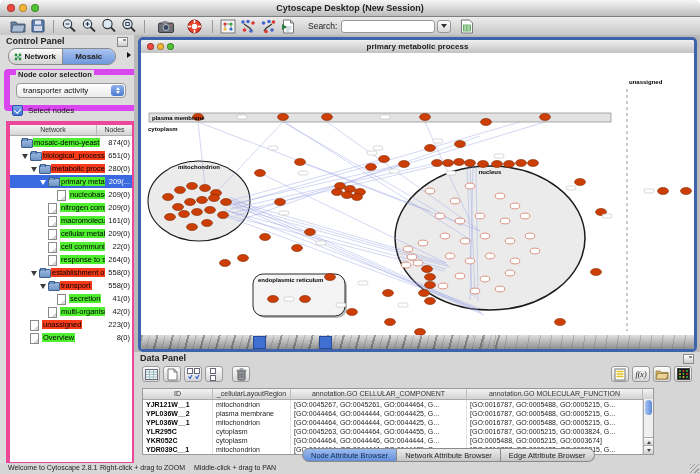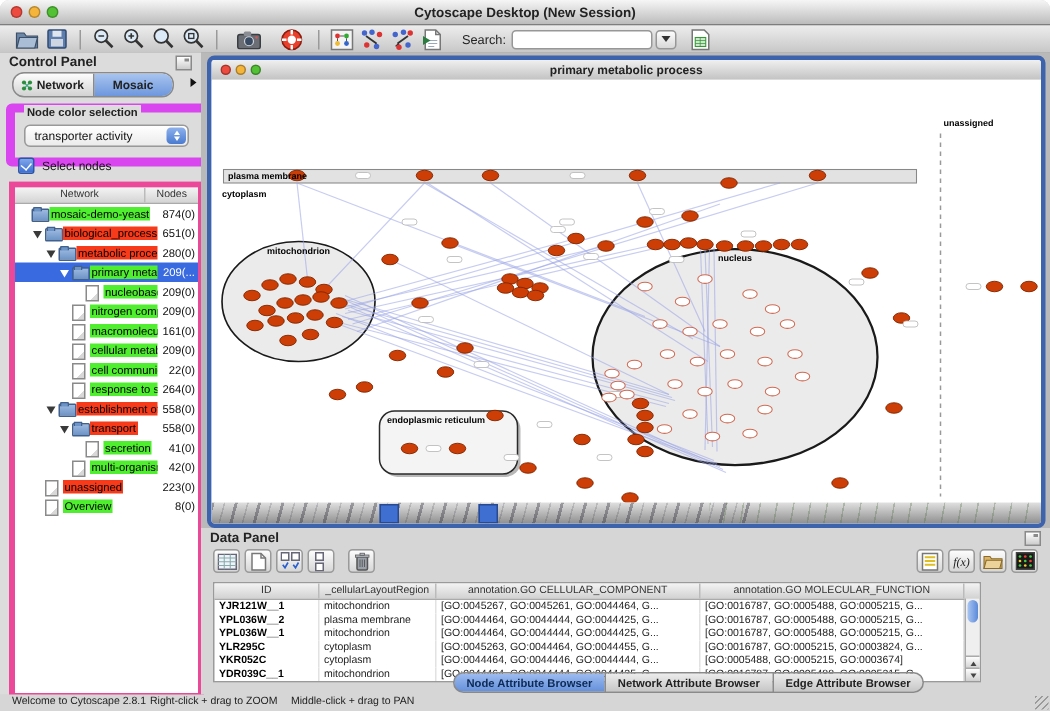--- a/index.html
+++ b/index.html
@@ -96,21 +96,21 @@
   .td{font-size:7px;color:#222;line-height:9px;padding-left:3px;border-right:1px solid #e2e2e2;overflow:hidden;white-space:nowrap;box-sizing:border-box;flex:0 0 auto;}
   .td.idc{font-weight:bold;color:#000;}
   .dscroll{position:absolute;right:0;top:10px;width:10px;height:55px;background:#efefef;border-left:1px solid #aaa;box-sizing:border-box;}
   .dthumb{position:absolute;left:1px;top:1px;width:7px;height:15px;border-radius:4px;background:linear-gradient(90deg,#a9c5f3,#5b8ad8);}
   .sbtn{position:absolute;left:0;width:9px;height:8px;background:linear-gradient(#fdfdfd,#cfcfcf);border-top:1px solid #aaa;
         display:flex;align-items:center;justify-content:center;}
   .sbtn.u{bottom:8px;} .sbtn.d{bottom:0;}
   .tri-u{width:0;height:0;border-left:2.5px solid transparent;border-right:2.5px solid transparent;border-bottom:3.5px solid #444;}
   .tri-d{width:0;height:0;border-left:2.5px solid transparent;border-right:2.5px solid transparent;border-top:3.5px solid #444;}
   .browsertabs{position:absolute;left:168px;bottom:1px;display:flex;}
-  .ptab{font-size:7.5px;font-weight:bold;color:#222;line-height:9px;padding:1.5px 8px;border:1px solid #8a8a8a;border-left:none;
+  .ptab{font-size:7.5px;font-weight:normal;color:#222;line-height:9px;padding:1.5px 8px;border:1px solid #8a8a8a;border-left:none;
         background:linear-gradient(#ececec,#c6c6c6);}
   .ptab:first-child{border-left:1px solid #8a8a8a;border-radius:7px 0 0 7px;}
   .ptab:last-child{border-radius:0 7px 7px 0;}
   .ptab.sel{background:linear-gradient(#9dbcf0,#6590da);color:#0d2a55;}
   
   .statusbar{position:absolute;left:0;right:0;bottom:0;height:11px;background:#d6d6d6;font-size:7px;color:#222;}
   .statusbar span{position:absolute;top:1px;}
   .grip{position:absolute;right:1px;bottom:1px;width:9px;height:9px;
         background:repeating-linear-gradient(135deg,#9a9a9a 0 1px,transparent 1px 3px);}
 </style>

